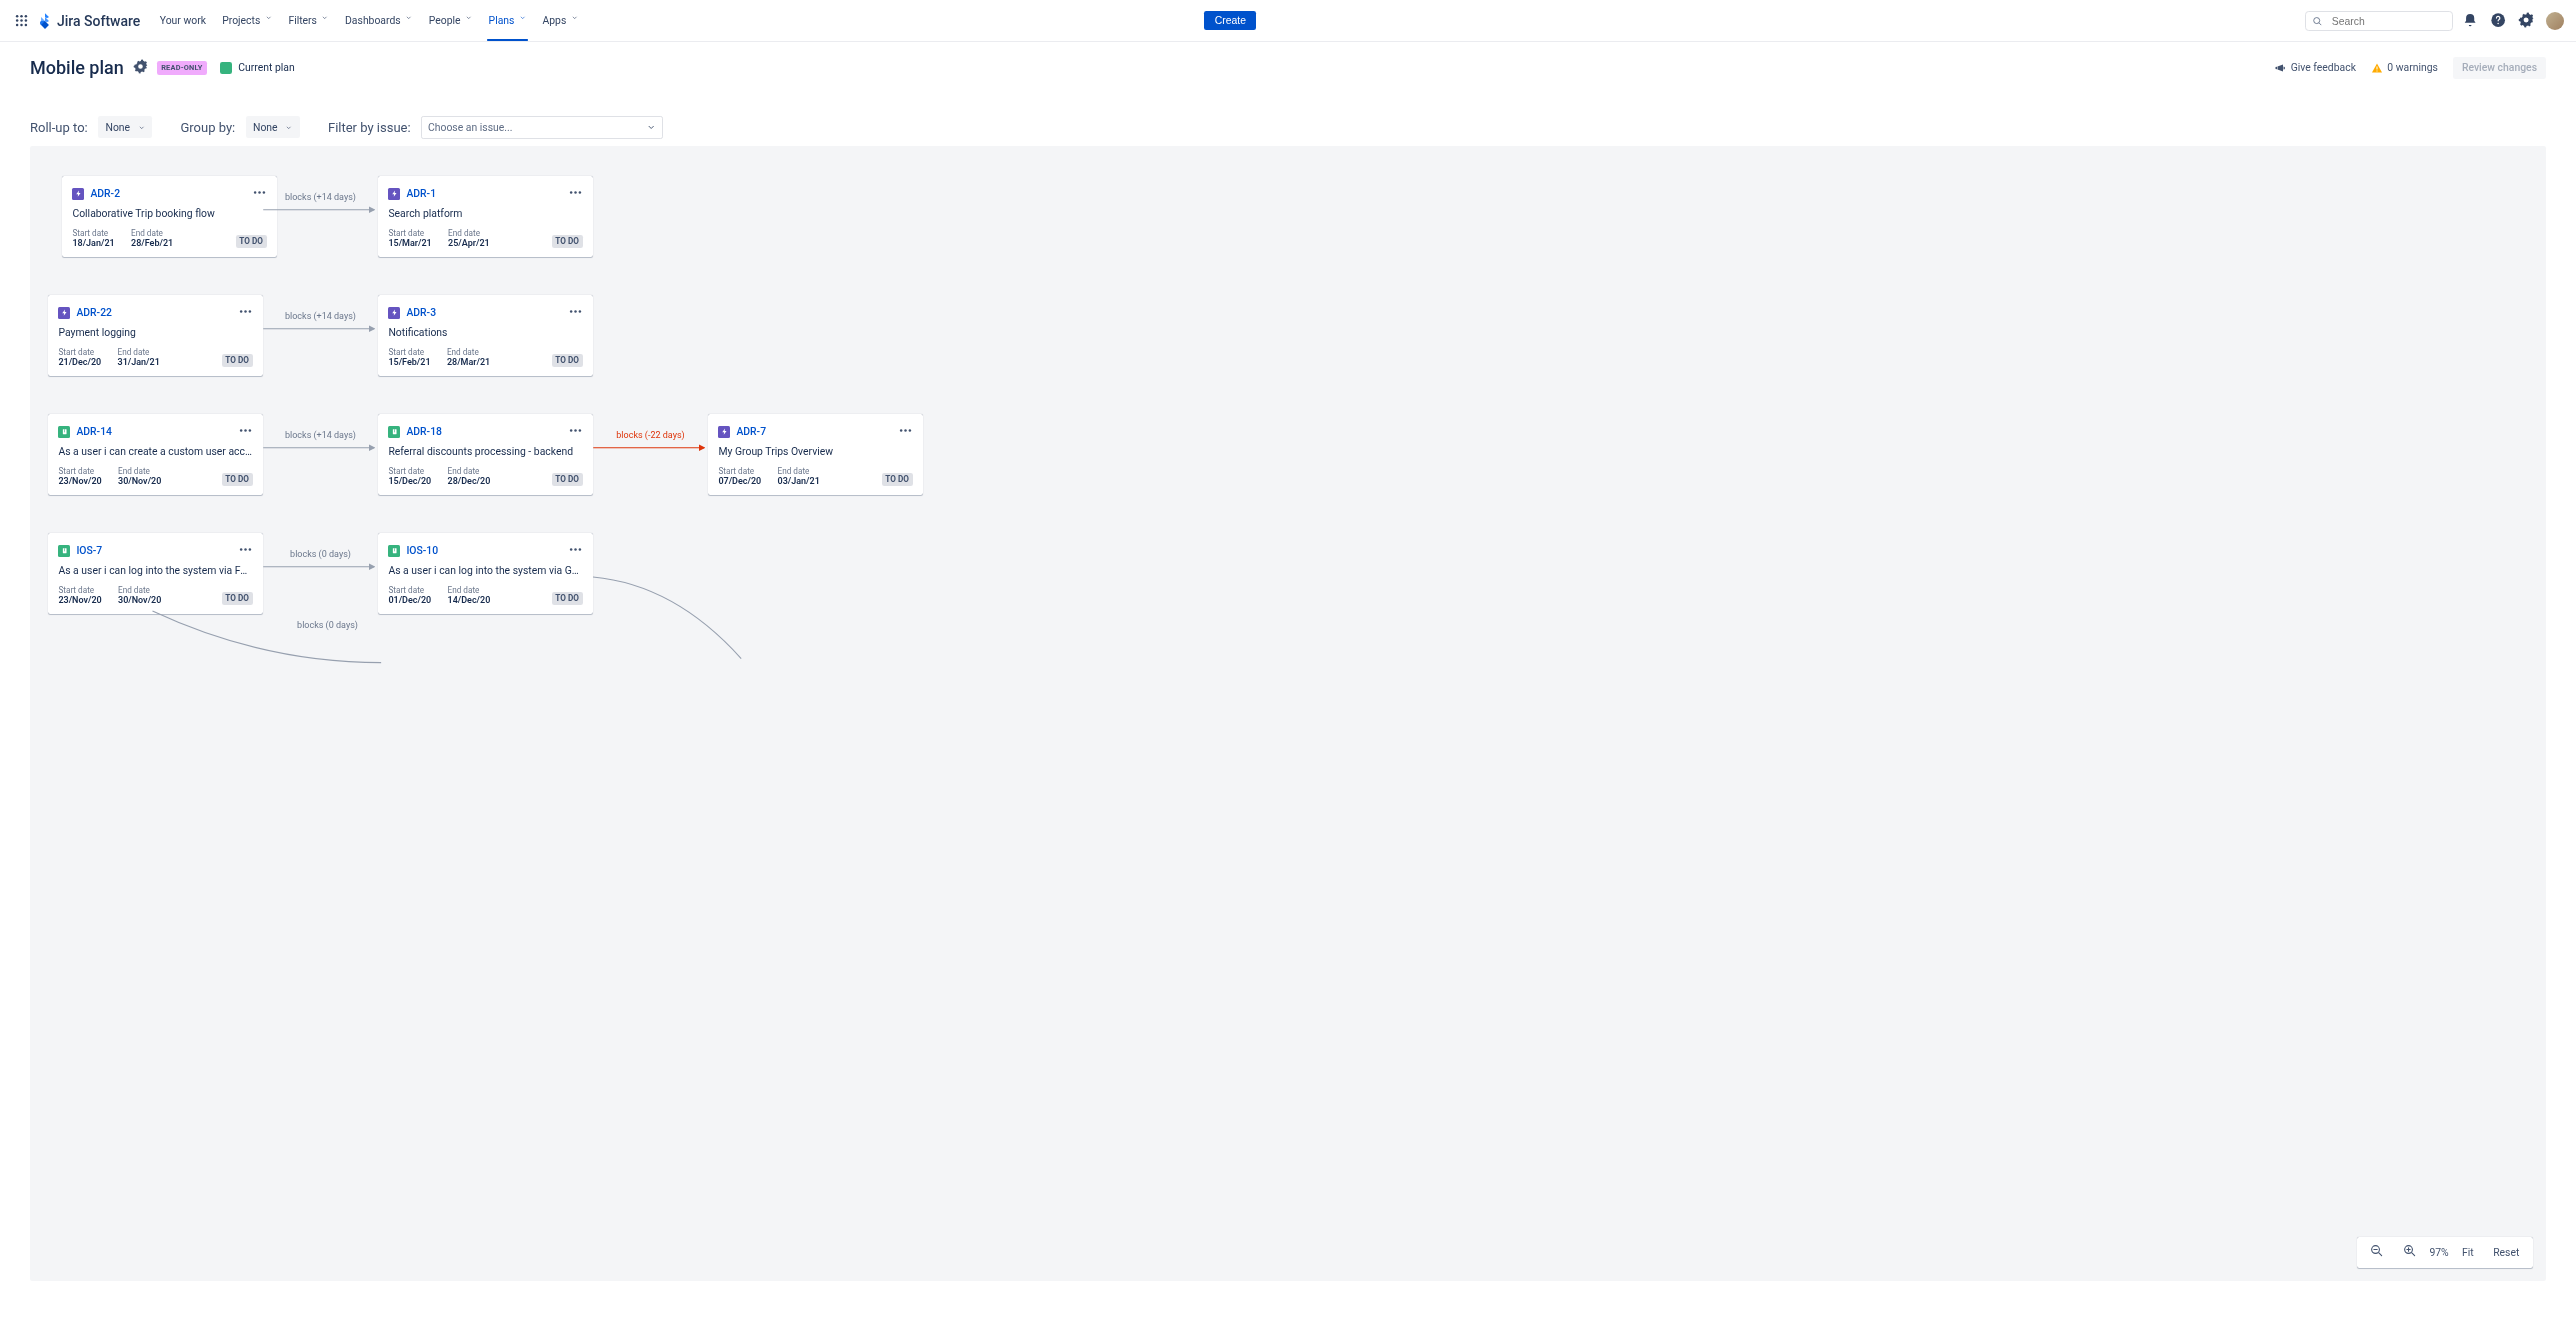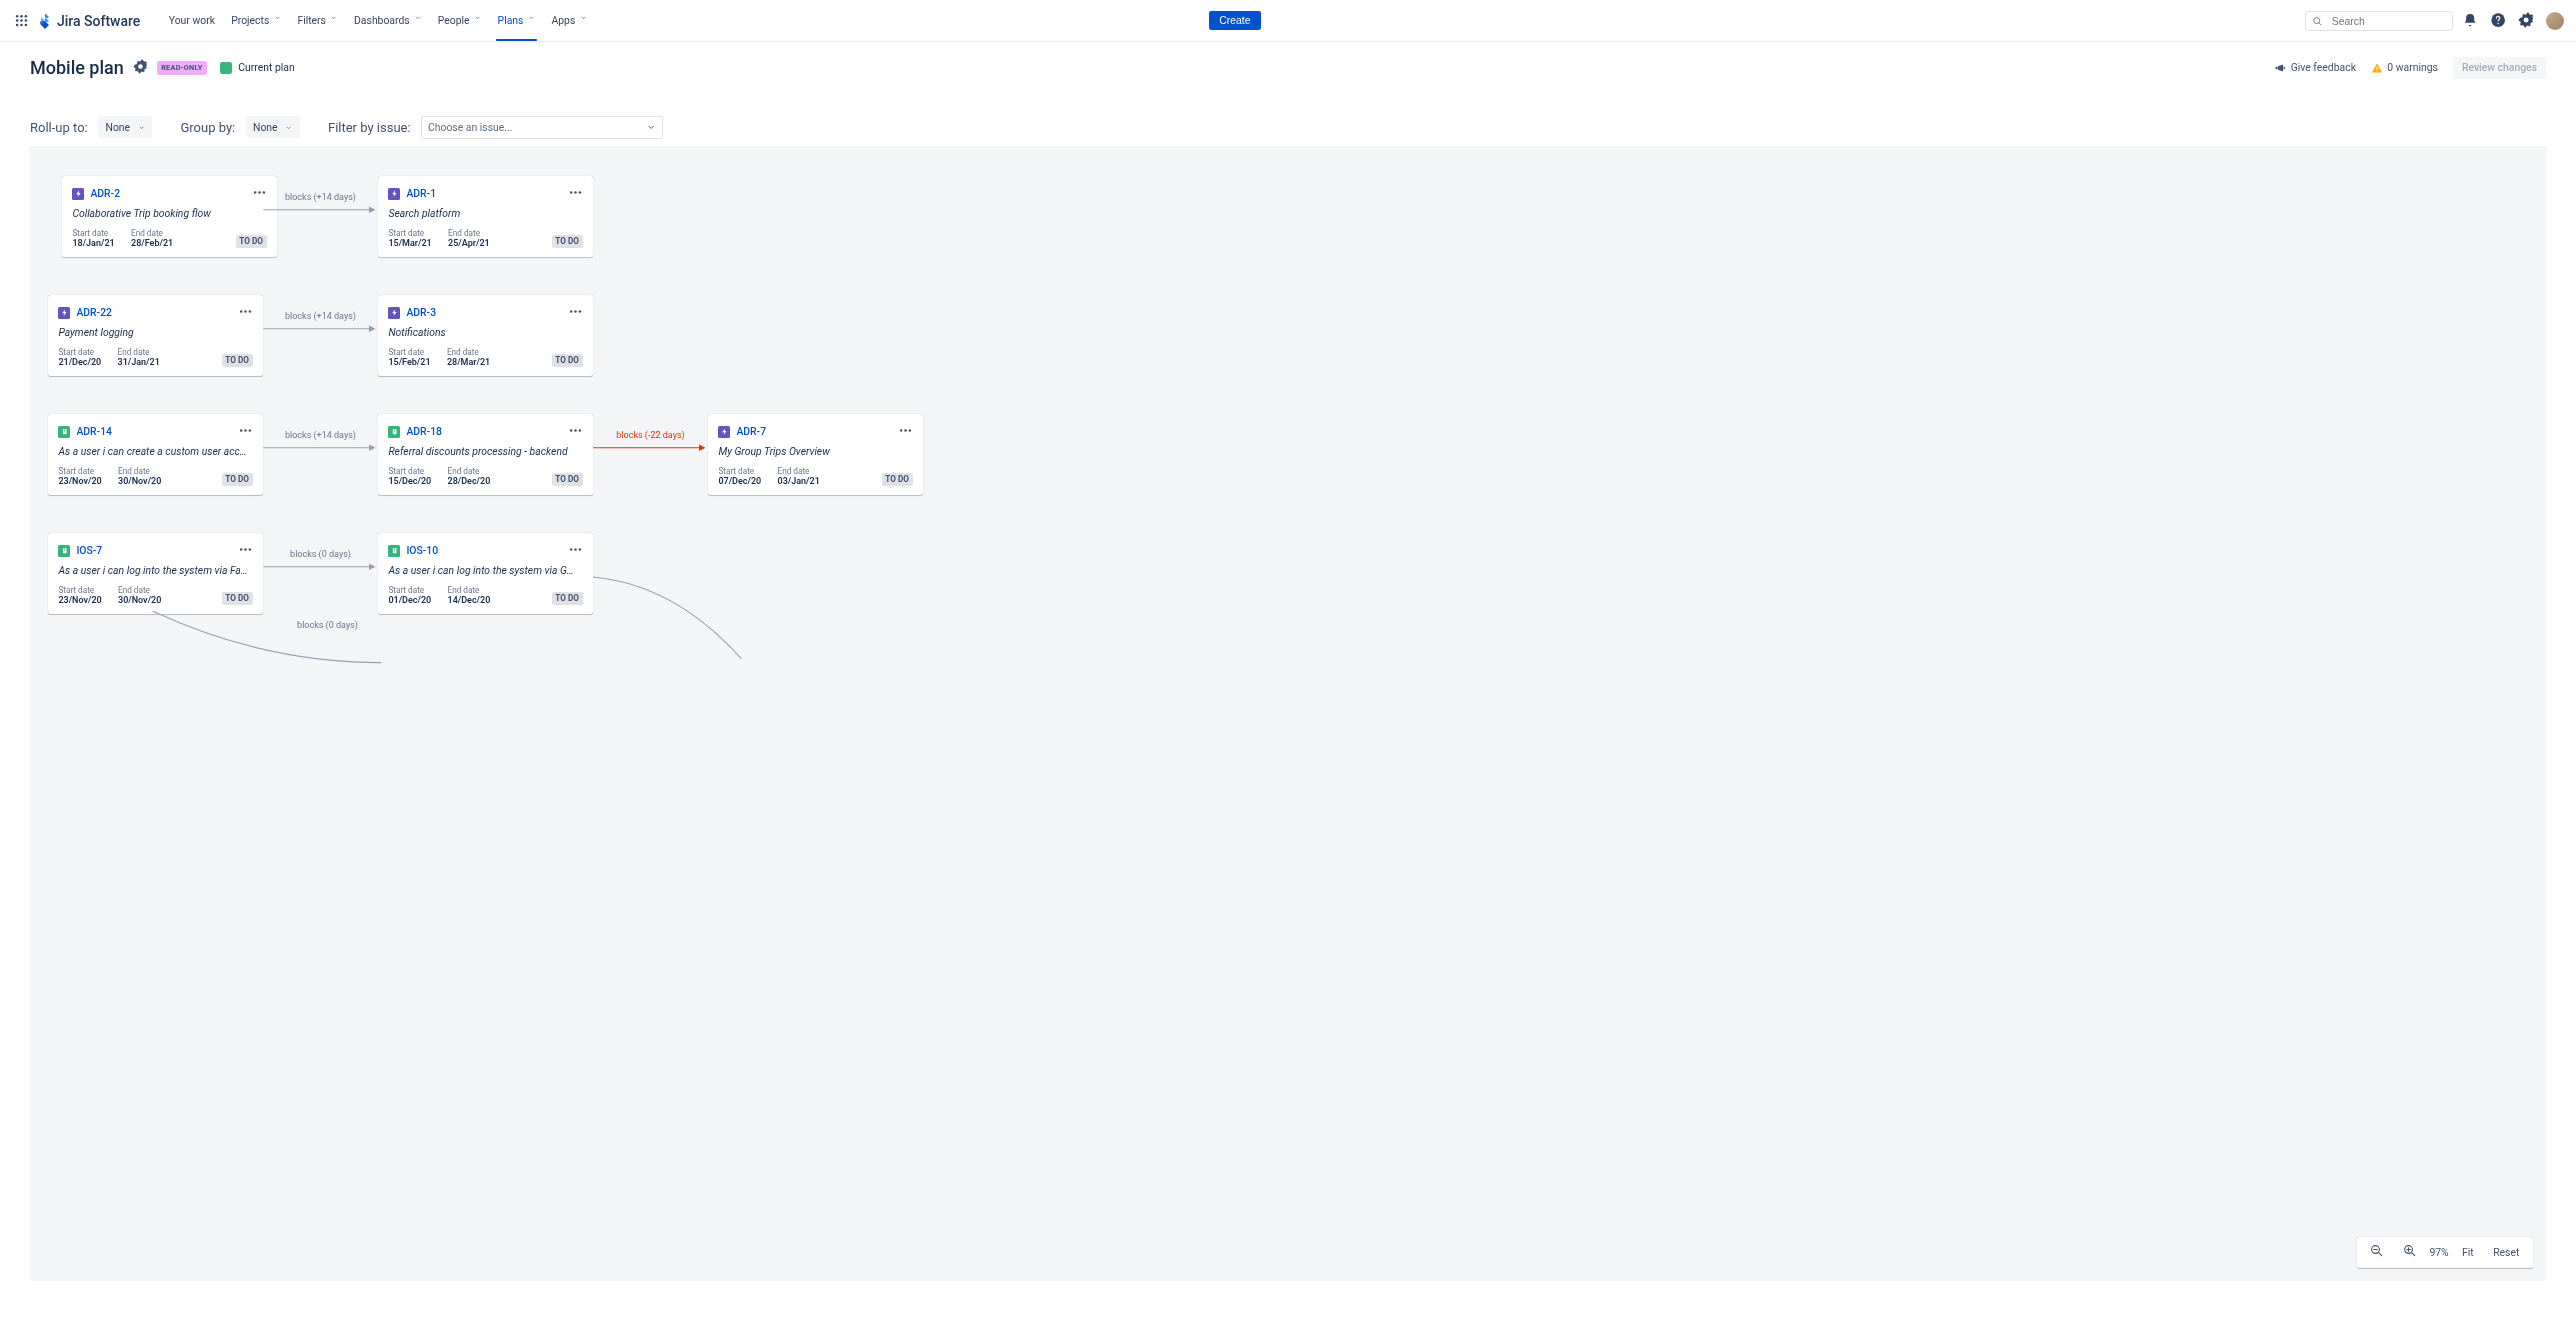--- a/index.html
+++ b/index.html
@@ -1,19 +1,19 @@
 <!DOCTYPE html>
 <html style="font-size:12px"><head>
 <meta charset="utf-8">
 <style>
 * { box-sizing: border-box; margin: 0; padding: 0; }
 body { font-family: -apple-system, BlinkMacSystemFont, "Segoe UI", Roboto, Helvetica, Arial, sans-serif; color: #172B4D; font-size: 10.4px; background:#fff; overflow:hidden; }
 .topnav { height:42px; border-bottom:0.7px solid #EBECF0; display:flex; align-items:center; padding:0 9px; gap:3px; }
 .app-switcher { width:24px; height:24px; display:flex; align-items:center; justify-content:center; border-radius:2.2px; cursor:pointer; }
-.logo { display:flex; align-items:center; gap:3px; margin-right:18px; color:#253858; }
+.logo { display:flex; align-items:center; gap:3px; margin-right:9px; color:#253858; }
 .logo-mark { width:18px; height:18px; }
 .logo-text { font-weight:500; font-size:14px; color:#253858;}
 .nav-items { display:flex; align-items:center; gap:1.5px; flex:1; }
 .nav-item { padding:4.4px 7.4px; display:flex; align-items:flex-start; gap:4.4px; cursor:pointer; border-radius:2.2px; color:#344563; position:relative;}
 .nav-item.active { color:#0052CC; }
 .nav-item.active::after { content:""; position:absolute; left:6px; right:6px; bottom:-9.6px; height:2.2px; background:#0052CC; border-radius:0.7px;}
 .chev { width:7.4px; height:7.4px; }
 .btn-primary { background:#0052CC; color:#fff; padding:4.4px 10.4px; border-radius:2.2px; border:none; font-weight:500; font-size:10.4px; cursor:pointer; margin-left:6px;}
 .nav-right { display:flex; align-items:center; gap:4.4px; }
 .search-box { display:flex; align-items:flex-end; background:#fff; border:1.5px solid #DFE1E6; border-radius:3.7px; padding:3px 6px; width:148px; gap:9px;}
@@ -42,21 +42,21 @@
 .canvas { background:#F4F5F7; border-radius:2.2px; padding:30px 18px 44px 18px; height: calc(100vh - 185px); position:relative; overflow:hidden;}
 .row { position:relative; height:119px;}
 .card { position:absolute; width:215px; background:#fff; border-radius:2.2px; box-shadow: 0 0.7px 0.7px rgba(9,30,66,0.25), 0 0 0.7px rgba(9,30,66,0.31); padding:9px 10.4px;}
 .card-top { display:flex; align-items:center; gap:6px; }
 .itype { width:12px; height:12px; border-radius:1.5px; display:inline-flex; align-items:center; justify-content:center;}
 .itype.epic { background:#6554C0; }
 .itype.story { background:#36B37E; }
 .itype svg { width:7.4px; height:7.4px; }
 .ikey { color:#0052CC; font-weight:500; font-size:10.4px; cursor:pointer;}
 .kebab { margin-left:auto; color:#42526E; cursor:pointer;}
-.card-title { margin-top:4.4px; font-size:10.4px; color:#172B4D; white-space:nowrap; overflow:hidden; text-overflow:ellipsis;font-style:italic;}
+.card-title { margin-top:4.4px; font-size:10.4px; color:#172B4D; white-space:nowrap; overflow:hidden; text-overflow:ellipsis;}
 .dates { display:flex; gap:16.3px; margin-top:7.4px;}
 .date-col .lbl { font-size:8.2px; color:#6B778C; }
 .date-col .val { font-size:9px; font-weight:600; color:#172B4D;}
 .status { position:absolute; right:10.4px; bottom:9px; background:#DFE1E6; color:#42526E; font-size:8.2px; font-weight:700; padding:1.5px 3.7px; border-radius:2.2px;}
 .conn-label { position:absolute; font-size:9px; color:#6B778C; text-align:center;}
 .conn-label.red { color:#DE350B; }
 .arrow { position:absolute; stroke:#97A0AF; fill:none;}
 .arrow.red { stroke:#DE350B; }
 .zoom-toolbar { position:absolute; right:13.3px; bottom:13.3px; background:#fff; border-radius:2.2px; box-shadow: 0 0.7px 0.7px rgba(9,30,66,0.25), 0 0 0.7px rgba(9,30,66,0.31); display:flex; align-items:center; gap:7.4px; padding:4.4px 7.4px;}
 .zoom-val { font-size:10.4px; color:#42526E; }

